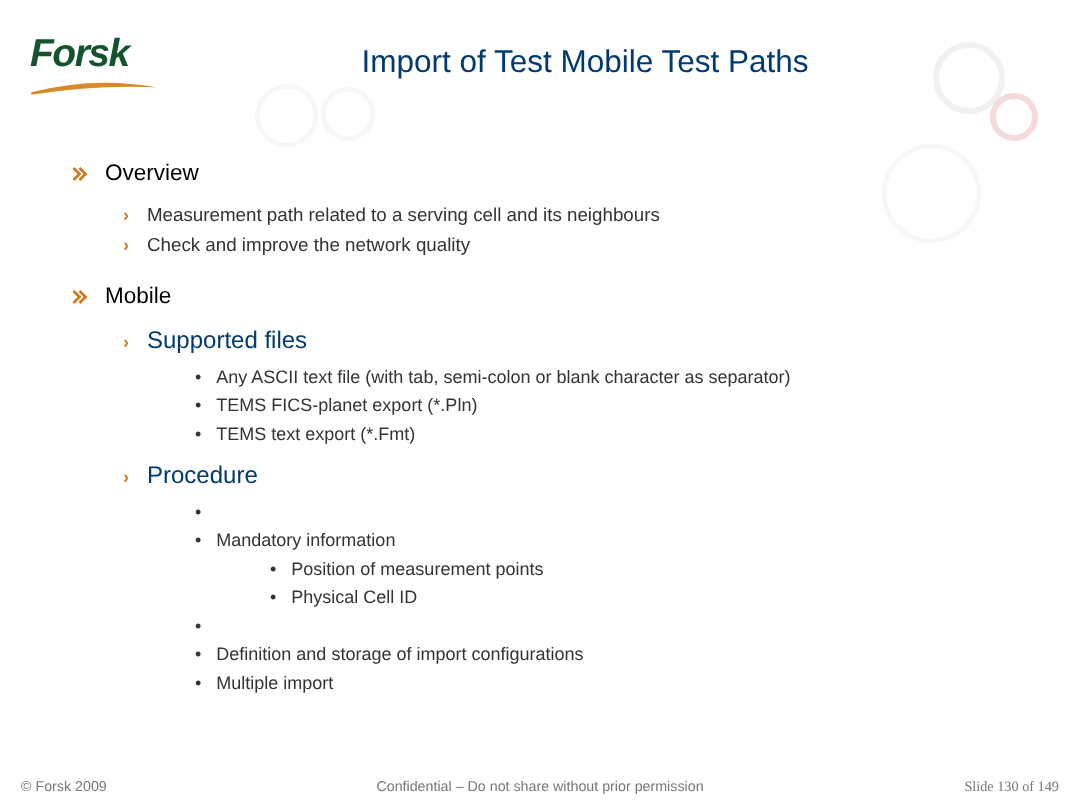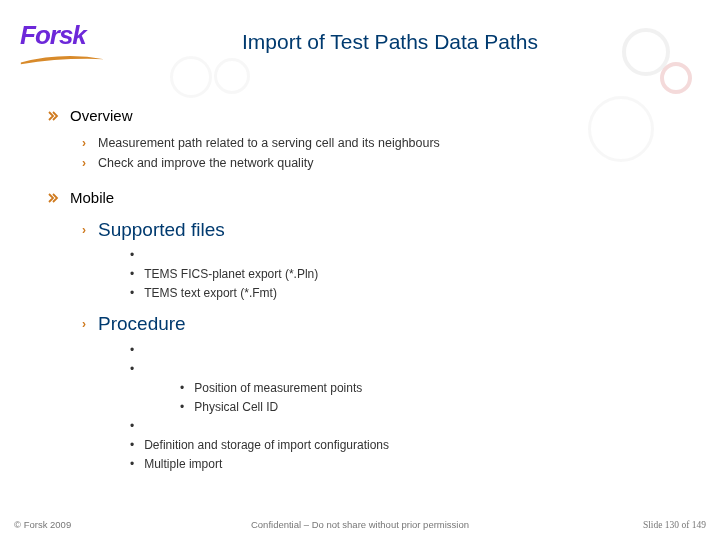--- a/index.html
+++ b/index.html
@@ -28,21 +28,21 @@
     position: absolute;
     top: 20px;
     left: 20px;
     z-index: 2;
   }
   .logo-text {
     font-family: Arial, sans-serif;
     font-size: 26px;
     font-weight: bold;
     font-style: italic;
-    color: #6d28d9;
+    color: #14532d;
     letter-spacing: -1px;
   }
   .logo-swoosh {
     width: 85px;
     height: 10px;
     margin-top: -2px;
   }
   .title {
     position: absolute;
     top: 30px;
@@ -99,21 +99,21 @@
     margin-top: 4px;
     margin-bottom: 2px;
   }
   .lvl2-head .chev {
     color: #cf7a1f;
     font-weight: bold;
     margin-right: 12px;
     font-size: 12px;
   }
   .lvl2-head .lvl2-title {
-    font-size: 19px;
+    font-size: 16px;
     color: #003a6f;
   }
   .lvl3-line {
     display: flex;
     align-items: flex-start;
     margin-left: 82px;
     margin-bottom: 1px;
     font-size: 12px;
   }
   .lvl3-line .dot {
@@ -171,21 +171,21 @@
   <div class="ring" style="width:60px;height:60px;top:96px;right:66px;"></div>
 </div>
 
 <div class="logo">
   <div class="logo-text">Forsk</div>
   <svg class="logo-swoosh" viewBox="0 0 100 12">
     <path d="M0 9 Q 50 -4 100 5 Q 50 3 0 11 Z" fill="#d88a2a"></path>
   </svg>
 </div>
 
-<div class="title">Import of Test Paths Data Paths</div>
+<div class="title">Import of Test Mobile Test Paths</div>
 
 <div class="content">
 
   <div class="lvl1">
     <div class="lvl1-head">
       <svg class="bullet1" width="12" height="12" viewBox="0 0 12 12">
         <path d="M1 2 L5 6 L1 10" stroke="#cf7a1f" stroke-width="1.8" fill="none"></path>
         <path d="M5 2 L9 6 L5 10" stroke="#cf7a1f" stroke-width="1.8" fill="none"></path>
       </svg>
       <span class="lvl1-title">Overview</span>
@@ -208,39 +208,41 @@
       </svg>
       <span class="lvl1-title">Mobile</span>
     </div>
 
     <div class="lvl2-head">
       <span class="chev">›</span>
       <span class="lvl2-title">Supported files</span>
     </div>
     <div class="lvl3-line">
       <span class="dot">•</span>
+      <span>Any ASCII text file (with tab, semi-colon or blank character as separator)</span>
     </div>
     <div class="lvl3-line">
       <span class="dot">•</span>
       <span>TEMS FICS-planet export (*.Pln)</span>
     </div>
     <div class="lvl3-line">
       <span class="dot">•</span>
       <span>TEMS text export (*.Fmt)</span>
     </div>
 
     <div class="lvl2-head" style="margin-top:8px;">
       <span class="chev">›</span>
       <span class="lvl2-title">Procedure</span>
     </div>
     <div class="lvl3-line">
       <span class="dot">•</span>
     </div>
     <div class="lvl3-line">
       <span class="dot">•</span>
+      <span>Mandatory information</span>
     </div>
     <div class="lvl4-line">
       <span class="dot">•</span>
       <span>Position of measurement points</span>
     </div>
     <div class="lvl4-line">
       <span class="dot">•</span>
       <span>Physical Cell ID</span>
     </div>
     <div class="lvl3-line">

